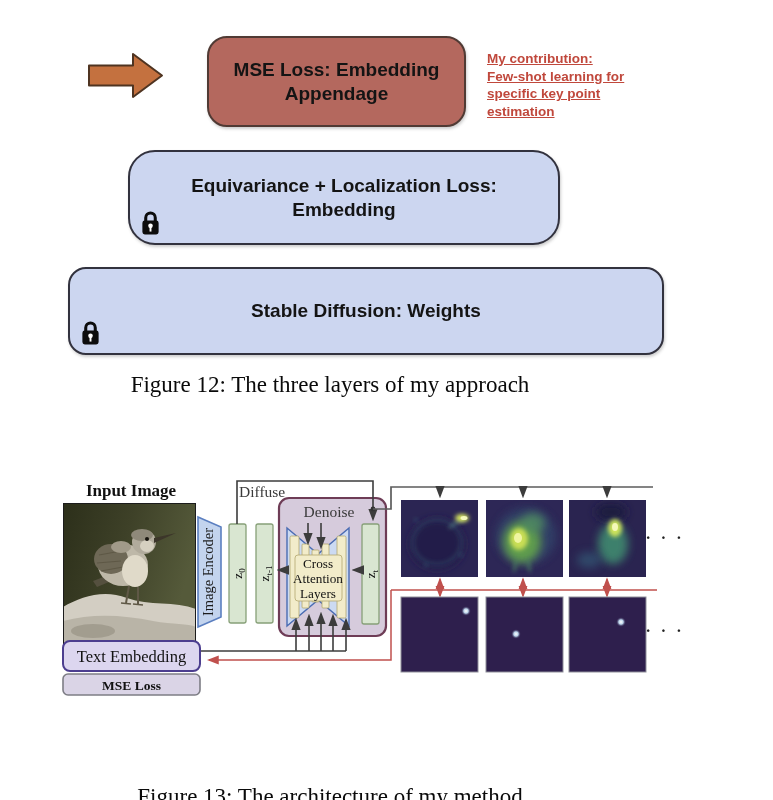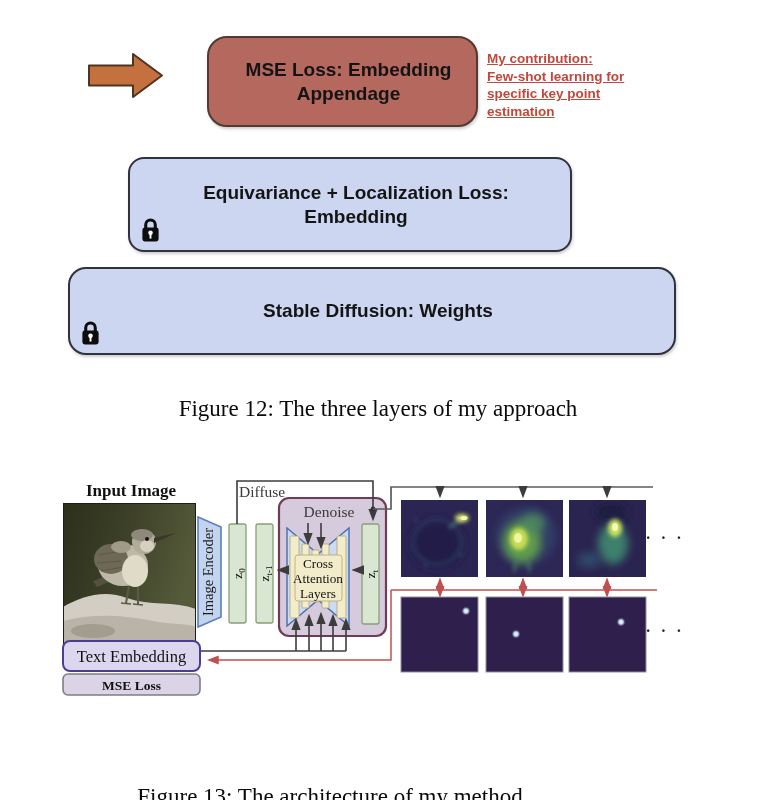--- a/index.html
+++ b/index.html
@@ -8,43 +8,42 @@
     font-family:"Liberation Sans",sans-serif;
   }
   
   .fig12{position:absolute;left:0;top:0;width:773px;height:460px;}
   .big-arrow{position:absolute;left:88px;top:52px;}
   .bubble{
     position:absolute;display:flex;align-items:center;justify-content:center;
     text-align:center;white-space:pre-line;color:#141414;
     font-weight:600;font-size:19px;line-height:1.25;
     box-shadow:1px 2px 3px rgba(60,60,60,.25);
-    padding-left:12px;
   }
   .red-box{
     left:207px;top:36px;width:255px;height:87px;border-radius:20px;
     background:var(--red-box);border:2px solid var(--red-box-border);
   }
   .annotation{
     position:absolute;left:487px;top:50px;width:175px;
     color:var(--annotation-red);font-size:13.5px;font-weight:600;line-height:1.3;
     white-space:pre-line;
     text-decoration:underline;
   }
   .blue-box{
     background:var(--blue-box);border:2px solid var(--blue-box-border);
   }
-  .box-mid{left:128px;top:157px;width:428px;height:91px;border-radius:16px;}
+  .box-mid{left:128px;top:150px;width:428px;height:91px;border-radius:27px;}
   .box-bottom{left:68px;top:267px;width:592px;height:84px;border-radius:18px;}
   .lock{position:absolute;left:10px;bottom:7px;}
   .caption{
     position:absolute;left:0;width:660px;text-align:center;color:#0a0a0a;
     font-family:"Liberation Serif",serif;font-size:23px;
   }
-  .caption12{top:396px;padding-left:48px;}
+  .caption12{top:372px;}
   .caption13{top:784px;}
   
   .fig13{position:absolute;left:0;top:470px;width:773px;height:260px;}
   text{font-family:"Liberation Serif",serif;fill:#111;}
   .t-label{font-size:15.5px;fill:#3a3a3a;}
   .t-ca{font-size:13.2px;}
   .t-latent{font-size:13px;}
   .t-sub{font-size:9px;}
   .t-enc{font-size:14.5px;fill:#1c1c1c;}
   .t-te{font-size:16.5px;}

